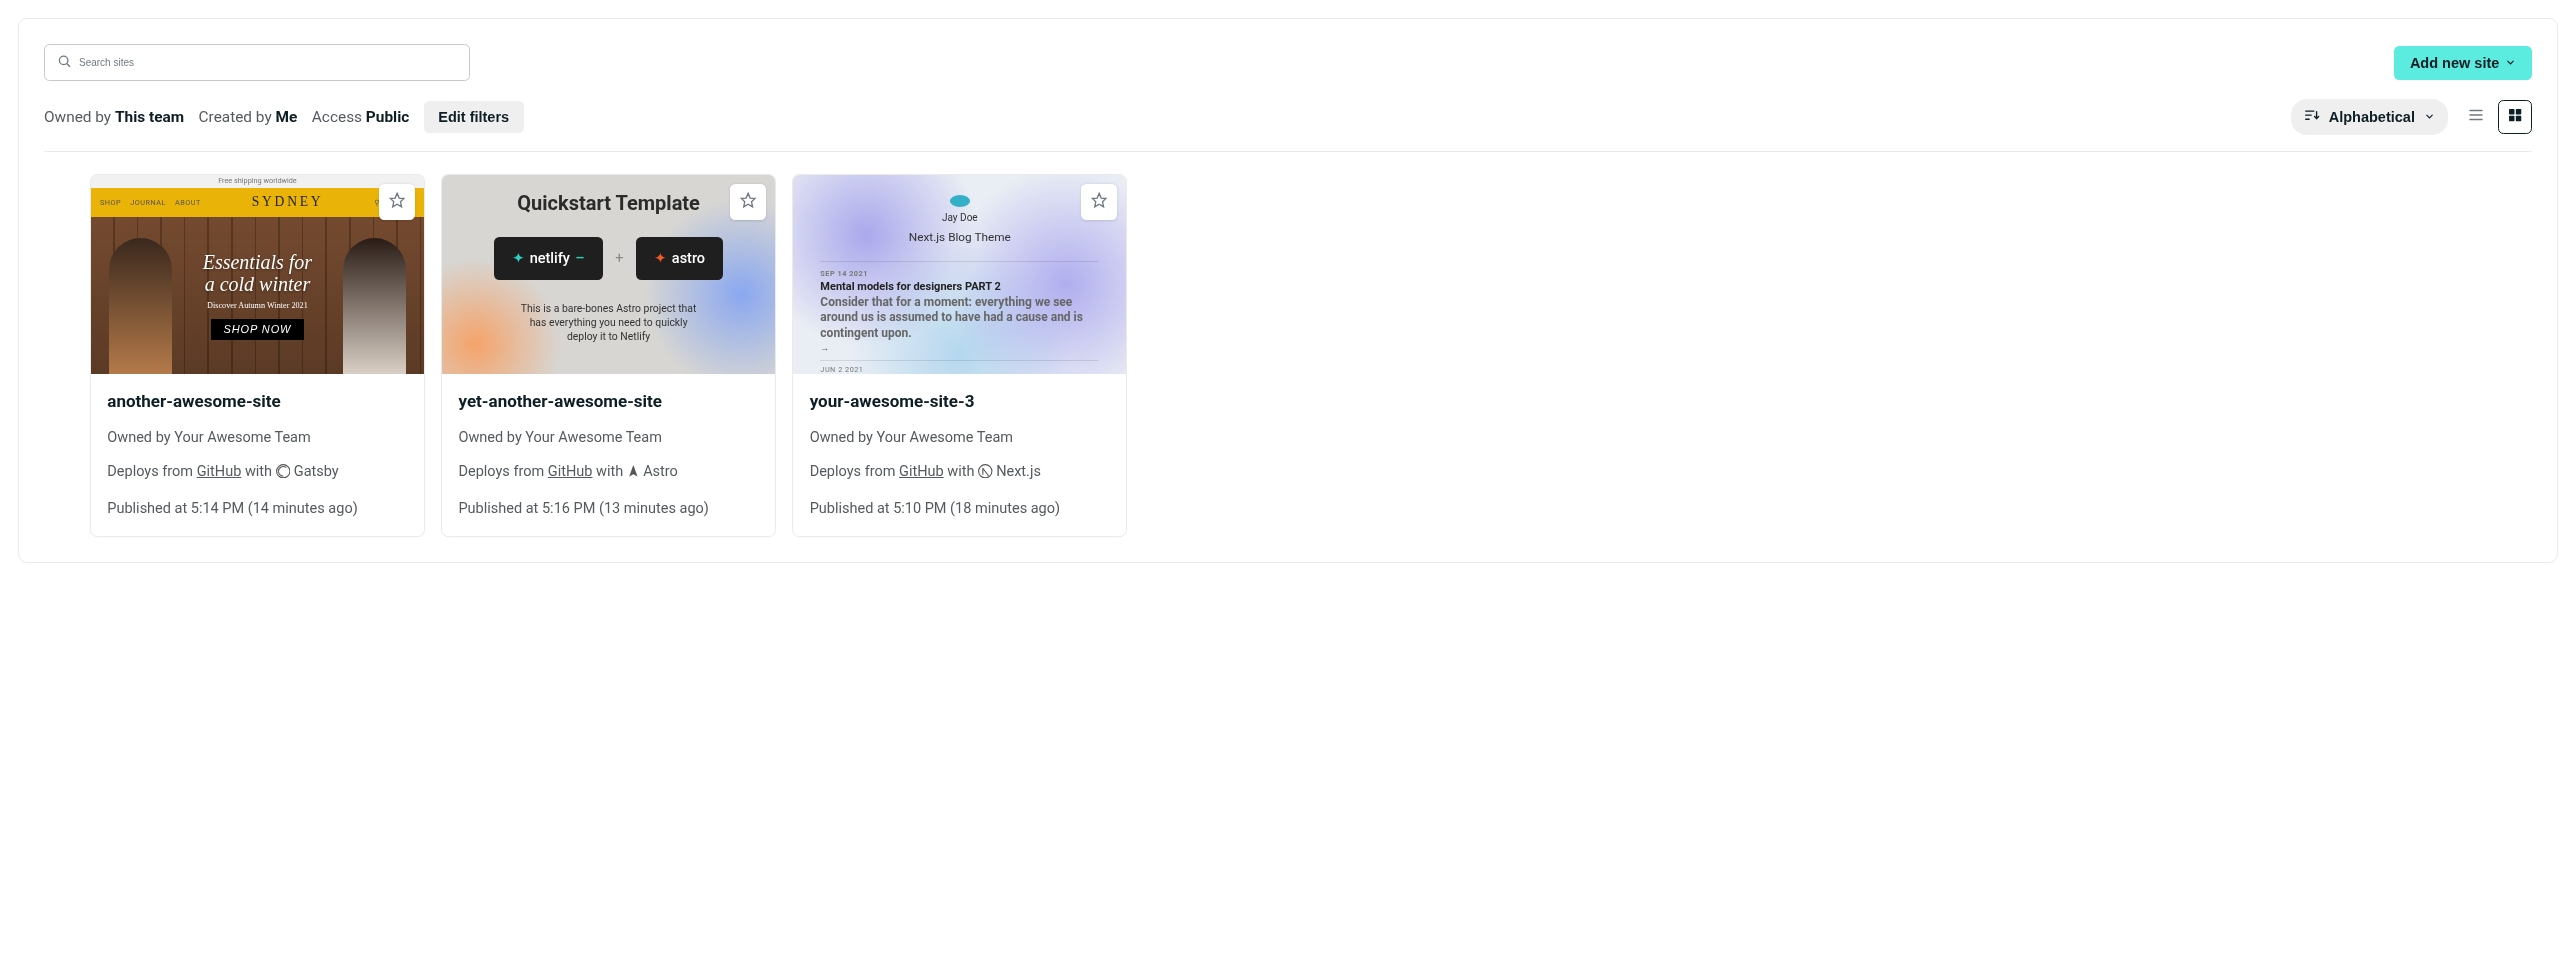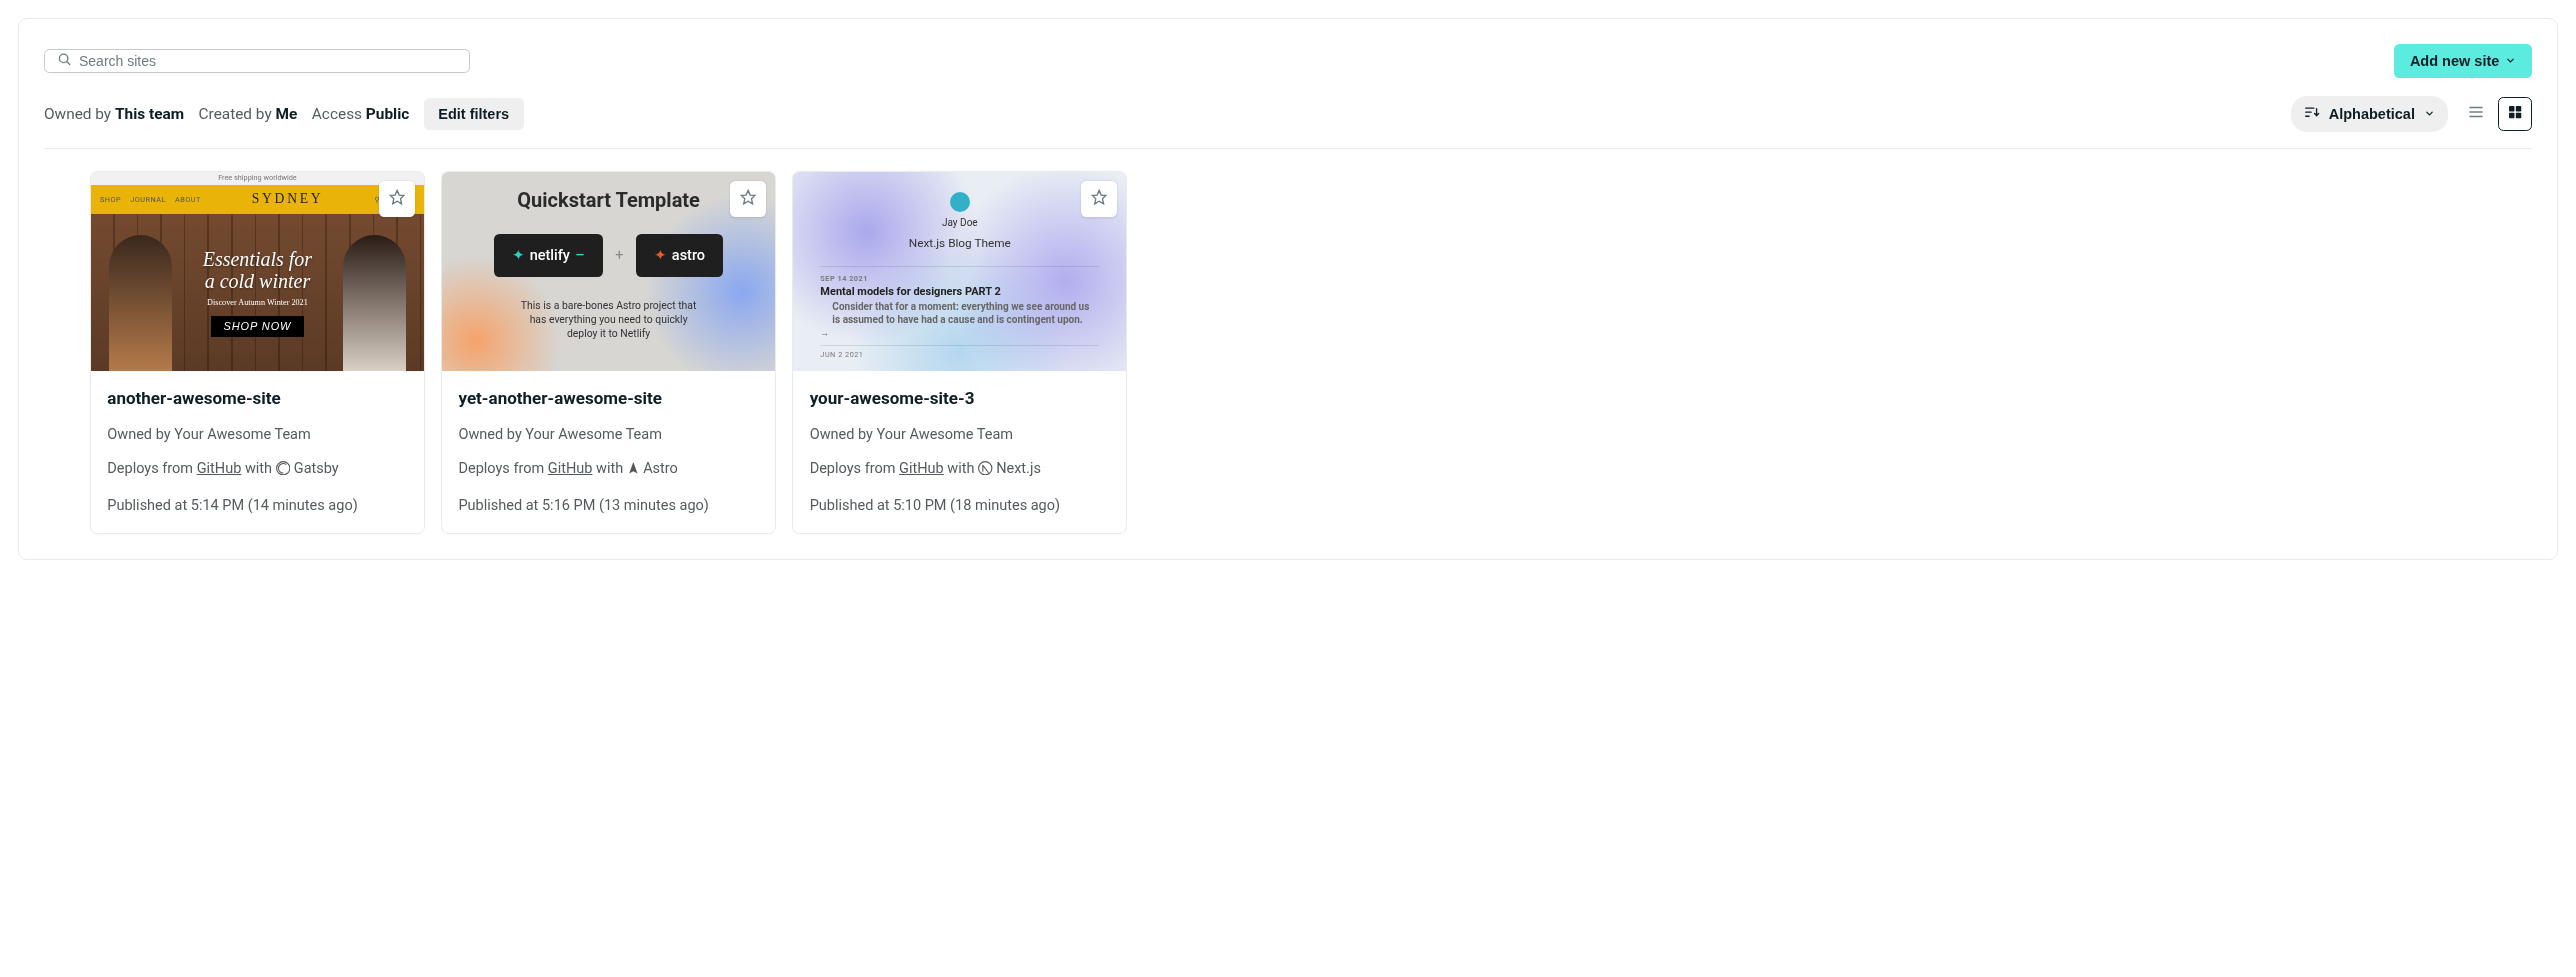--- a/index.html
+++ b/index.html
@@ -28,23 +28,23 @@
   .search-icon {
     position: absolute;
     left: 12.7px;
     top: 50%;
     transform: translateY(-50%);
     color: #6f7b82;
     pointer-events: none;
   }
   .search-input {
     width: 100%;
-    height: 24px;
+    height: 37px;
     padding: 0 14.5px 0 34px;
-    font-size: 14px;
+    font-size: 10px;
     border: 0.9px solid #c4c9cc;
     border-radius: 5.4px;
     outline: none;
     color: #0e1e25;
   }
   .search-input::placeholder { color: #6f7b82; }
   .add-btn {
     display: inline-flex;
     align-items: center;
     gap: 5.4px;
@@ -297,21 +297,21 @@
     width: 100%;
     text-align: left;
     border-top: 0.9px solid rgba(0,0,0,0.1);
     border-bottom: 0.9px solid rgba(0,0,0,0.1);
     padding: 7.3px 0;
     margin-bottom: 3.6px;
     font-weight: bold;
   }
   .tb-post .date { font-size: 7.3px; color: #777; letter-spacing: 0.5px;}
   .tb-post .ptitle { font-size: 11px; color: #222; margin: 1.8px 0;}
-  .tb-post .pdesc { font-size: 10px; color: #666; line-height: 1.3; margin-left: 12px;}
+  .tb-post .pdesc { font-size: 12px; color: #666; line-height: 1.3;}
   .tb-next { align-self: flex-start; font-size: 7.3px; color: #777; letter-spacing: 0.5px;}
 </style>
 </head>
 <body>
 
 <div class="panel">
 
   <div class="topbar">
     <div class="search-wrap">
       <span class="search-icon">

